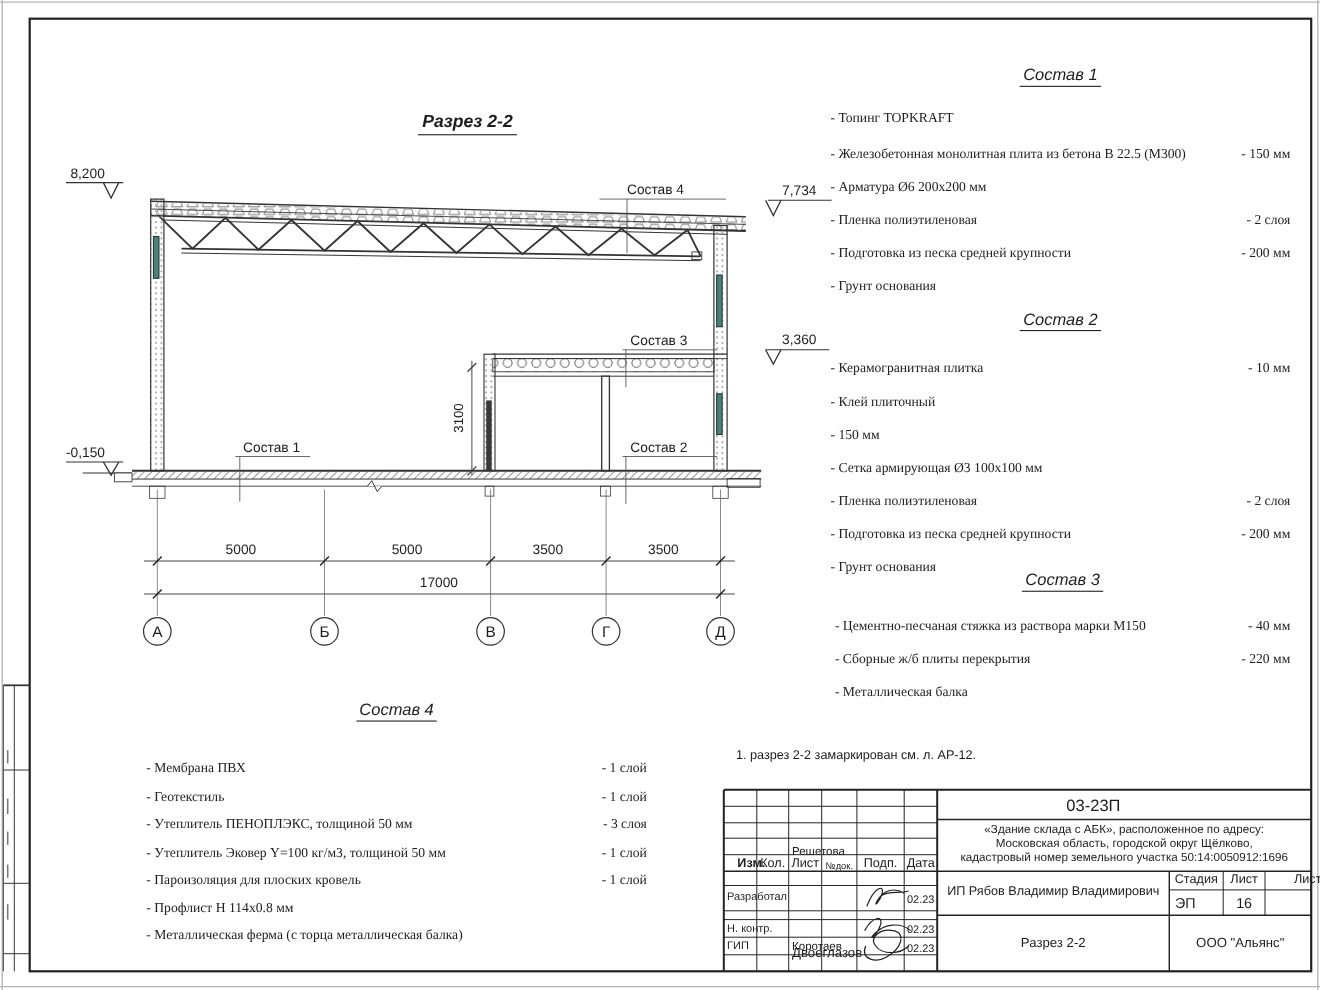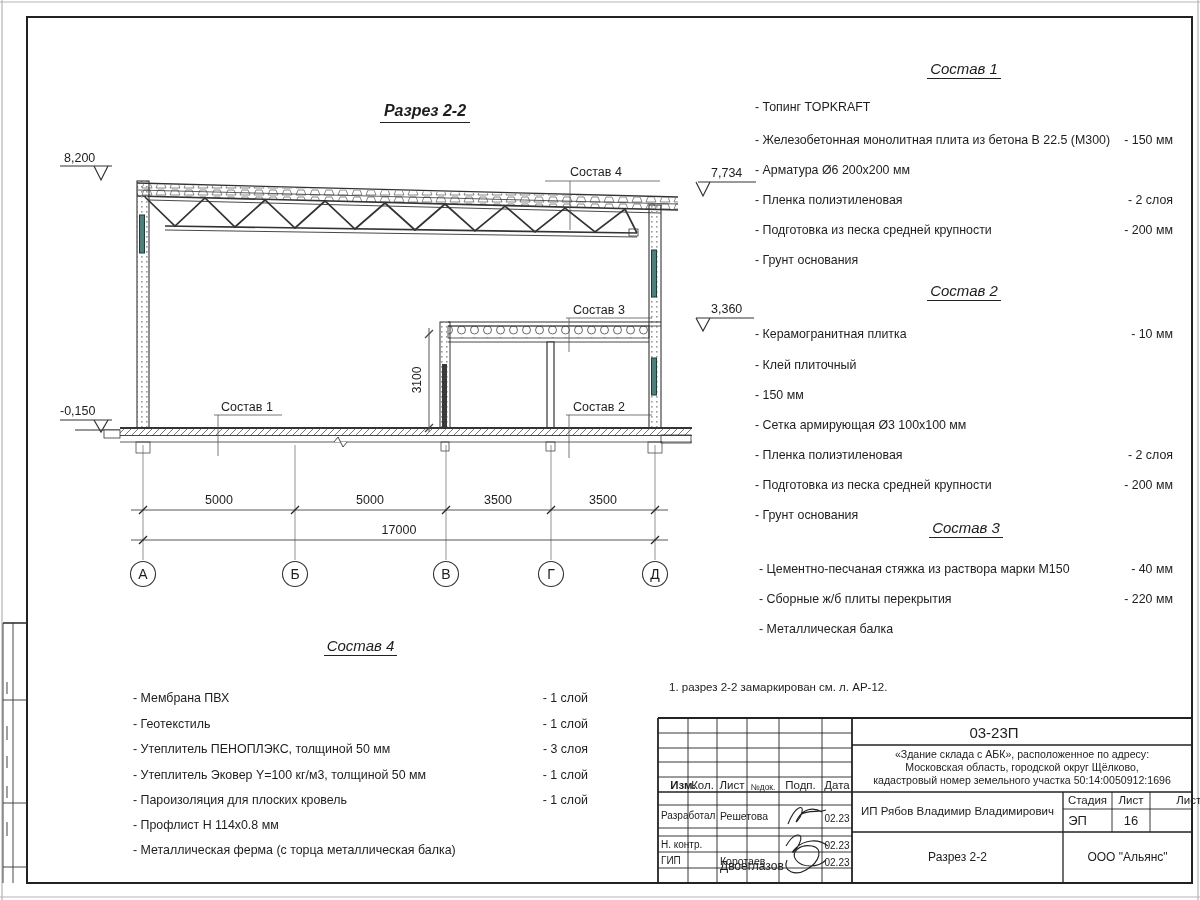--- a/index.html
+++ b/index.html
@@ -10,21 +10,21 @@
   
   .sec-title{left:340px;top:102px;width:170px;text-align:center;}
   .sec-title span{display:inline-block;font-style:italic;font-size:16px;font-weight:bold;
                   border-bottom:1.4px solid #222;padding:0 4px 2px 4px;}
   
   .clist{position:absolute;}
   .clist .hd{position:absolute;top:0;left:0;right:0;text-align:center;}
   .clist .hd span{display:inline-block;font-style:italic;font-size:15px;
                   border-bottom:1.2px solid #222;padding:0 3px 1px 3px;}
   .li{position:absolute;left:0;right:0;display:flex;justify-content:space-between;
-      font-size:12.4px;white-space:nowrap;}
+      font-size:12.4px;white-space:nowrap;font-family:Liberation Serif, serif;}
   .note{left:657px;top:681px;font-size:11.5px;margin-left:12px;}
   
   .tb{font-size:11.5px;text-align:center;}
   .tb-doc{left:852px;width:284px;top:724px;font-size:15px;}
   .tb-addr{left:852px;width:340px;font-size:10.6px;}
   .tb-colhd{top:779px;height:13px;}
   .tb-small{font-size:10px;text-align:left;}
   .tb-date{font-size:10px;}
   .tb-val{font-size:13px;}
 </style>
@@ -377,21 +377,21 @@
 <div class="abs tb tb-addr" style="top:774px">кадастровый номер земельного участка 50:14:0050912:1696</div>
 
 <div class="abs tb tb-colhd" style="left:658px;width:50px;font-weight:bold;">Изм.</div>
 <div class="abs tb tb-colhd" style="left:688px;width:29px;">Кол.</div>
 <div class="abs tb tb-colhd" style="left:717px;width:30px;">Лист</div>
 <div class="abs tb tb-colhd" style="left:747px;width:32px;font-size:8.5px;padding-top:3px;">№док.</div>
 <div class="abs tb tb-colhd" style="left:779px;width:43px;">Подп.</div>
 <div class="abs tb tb-colhd" style="left:822px;width:30px;">Дата</div>
 
 <div class="abs tb-small" style="left:661px;top:810px;">Разработал</div>
-<div class="abs tb-small" style="left:720px;top:810px;font-size:10.5px;">Решетова</div>
+<div class="abs tb-small" style="left:720px;top:768px;font-size:10.5px;">Решетова</div>
 <div class="abs tb tb-date" style="left:822px;width:30px;top:813px;">02.23</div>
 
 <div class="abs tb-small" style="left:661px;top:839px;">Н. контр.</div>
 <div class="abs tb-small" style="left:720px;top:839px;font-size:12px;margin-top:20px;">Двоеглазов</div>
 <div class="abs tb tb-date" style="left:822px;width:30px;top:840px;">02.23</div>
 
 <div class="abs tb-small" style="left:661px;top:855px;">ГИП</div>
 <div class="abs tb-small" style="left:720px;top:855px;font-size:10.5px;">Коротаев</div>
 <div class="abs tb tb-date" style="left:822px;width:30px;top:857px;">02.23</div>
 

